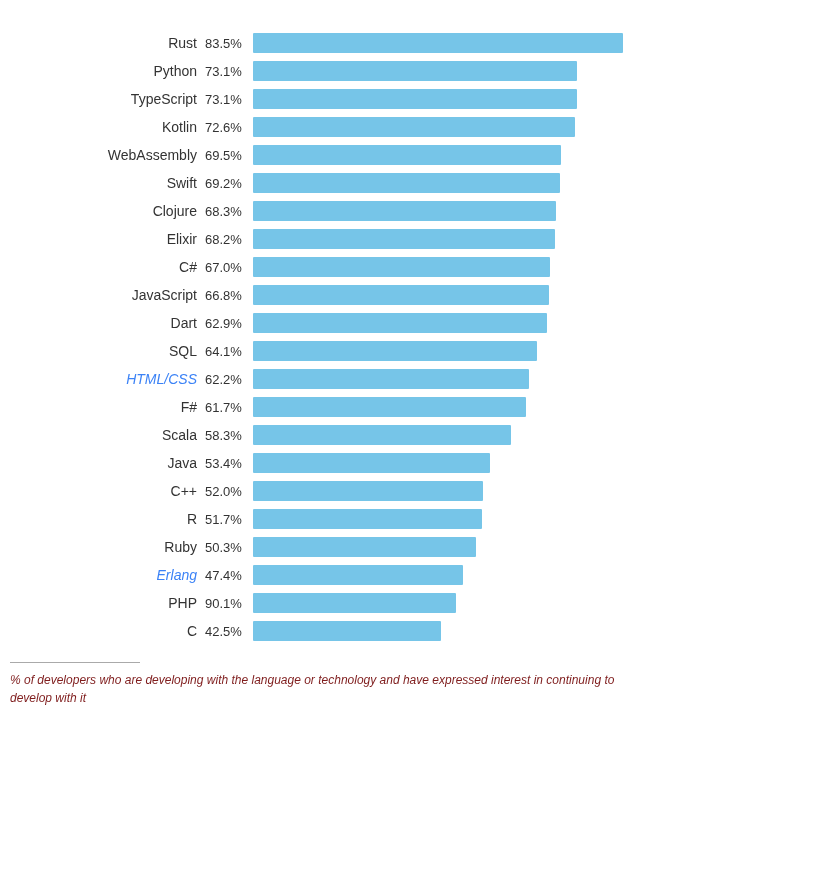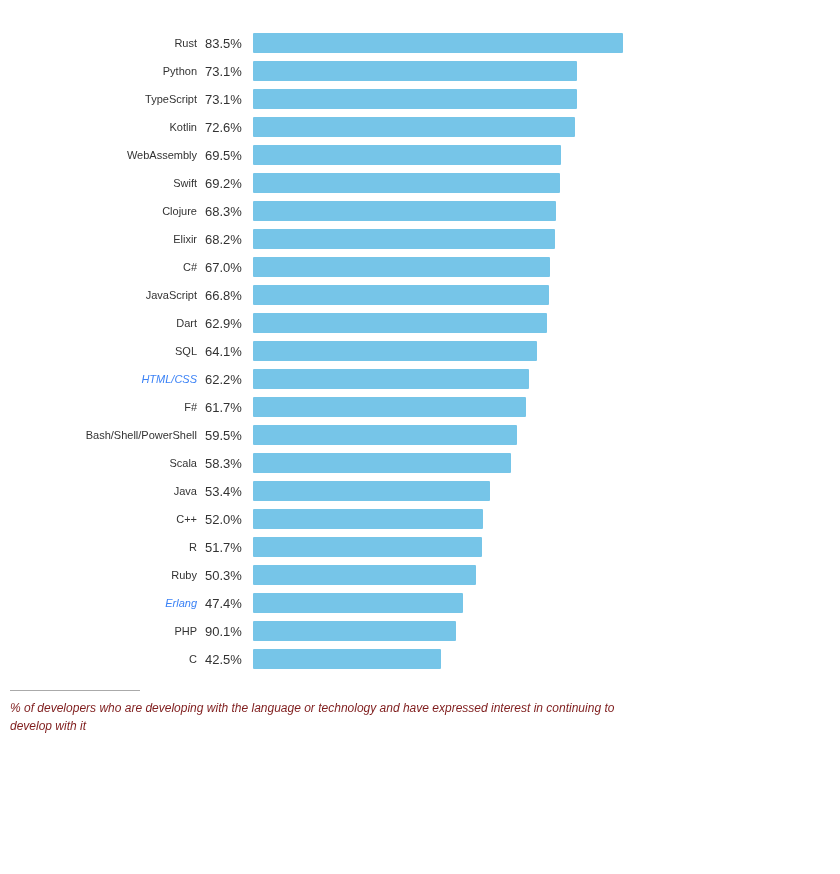--- a/index.html
+++ b/index.html
@@ -16,21 +16,21 @@
     .bar-row {
       display: flex;
       align-items: center;
       margin-bottom: 2px;
       height: 26px;
     }
     .label {
       text-align: right;
       width: 195px;
       min-width: 195px;
-      font-size: 11px;
+      font-size: 14px;
       color: #333;
       padding-right: 8px;
       white-space: nowrap;
     }
     .label.blue {
       color: #3b82f6;
       font-style: italic;
     }
     .percentage {
       width: 48px;
@@ -157,27 +157,20 @@
         <div class="percentage">62.2%</div>
         <div class="bar-area">
           <div class="bar" style="width: 275.617px;"></div>
         </div>
       </div>
       <div class="bar-row">
         <div class="label">F#</div>
         <div class="percentage">61.7%</div>
         <div class="bar-area">
           <div class="bar" style="width: 273.401px;"></div>
-        </div>
-      </div>
-      <div class="bar-row">
-        <div class="label">Bash/Shell/PowerShell</div>
-        <div class="percentage">59.5%</div>
-        <div class="bar-area">
-          <div class="bar" style="width: 263.653px;"></div>
         </div>
       </div>
       <div class="bar-row">
         <div class="label">Scala</div>
         <div class="percentage">58.3%</div>
         <div class="bar-area">
           <div class="bar" style="width: 258.335px;"></div>
         </div>
       </div>
       <div class="bar-row">

